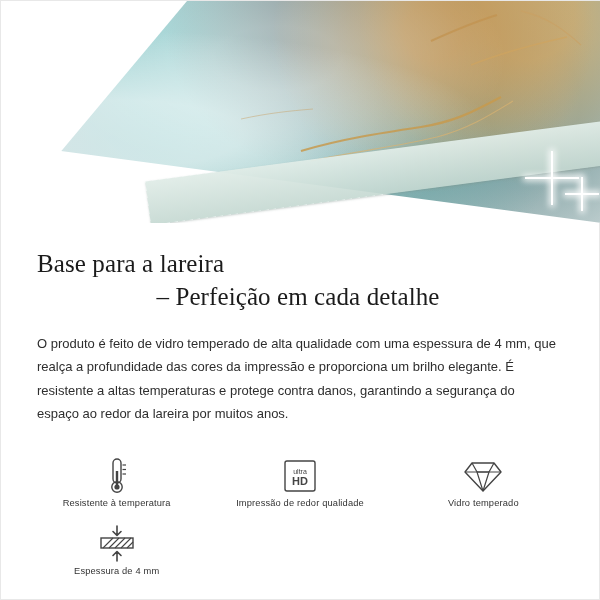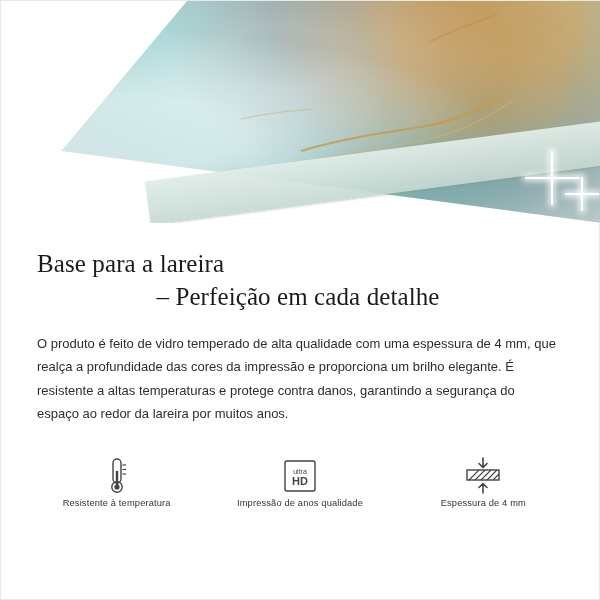--- a/index.html
+++ b/index.html
@@ -209,24 +209,36 @@
     </div>
 
     <div class="feature">
       <div class="feature-icon">
         <svg width="38" height="38" viewBox="0 0 38 38">
           <rect x="4" y="4" width="30" height="30" rx="2" fill="none" stroke="#444" stroke-width="1.4"></rect>
           <text x="19" y="17" font-family="Liberation Sans, sans-serif" font-size="7" fill="#444" text-anchor="middle">ultra</text>
           <text x="19" y="28" font-family="Liberation Sans, sans-serif" font-size="11" font-weight="bold" fill="#444" text-anchor="middle">HD</text>
         </svg>
       </div>
-      <div class="feature-label">Impressão de anos qualidade</div>
-    </div>
-
-
+      <div class="feature-label">Impressão de redor qualidade</div>
+    </div>
+
+
+    <div class="feature">
+      <div class="feature-icon">
+        <svg width="40" height="36" viewBox="0 0 40 36">
+          <path d="M9 5 H31 L38 14 L20 33 L2 14 Z" fill="none" stroke="#444" stroke-width="1.4" stroke-linejoin="round"></path>
+          <path d="M2 14 H38" stroke="#444" stroke-width="1.2"></path>
+          <path d="M9 5 L14 14 L20 33" fill="none" stroke="#444" stroke-width="1.2"></path>
+          <path d="M31 5 L26 14 L20 33" fill="none" stroke="#444" stroke-width="1.2"></path>
+          <path d="M14 14 H26" stroke="#444" stroke-width="1.2"></path>
+        </svg>
+      </div>
+      <div class="feature-label">Vidro temperado</div>
+    </div>
 
 
     <div class="feature">
       <div class="feature-icon">
         <svg width="42" height="40" viewBox="0 0 42 40">
           <path d="M21 2 V11 M17 7.5 L21 11.5 L25 7.5" fill="none" stroke="#444" stroke-width="1.6" stroke-linecap="round" stroke-linejoin="round"></path>
           <rect x="5" y="14" width="32" height="10" fill="none" stroke="#444" stroke-width="1.4"></rect>
           <line x1="7" y1="24" x2="17" y2="14" stroke="#444" stroke-width="1.1"></line>
           <line x1="13" y1="24" x2="23" y2="14" stroke="#444" stroke-width="1.1"></line>
           <line x1="19" y1="24" x2="29" y2="14" stroke="#444" stroke-width="1.1"></line>

